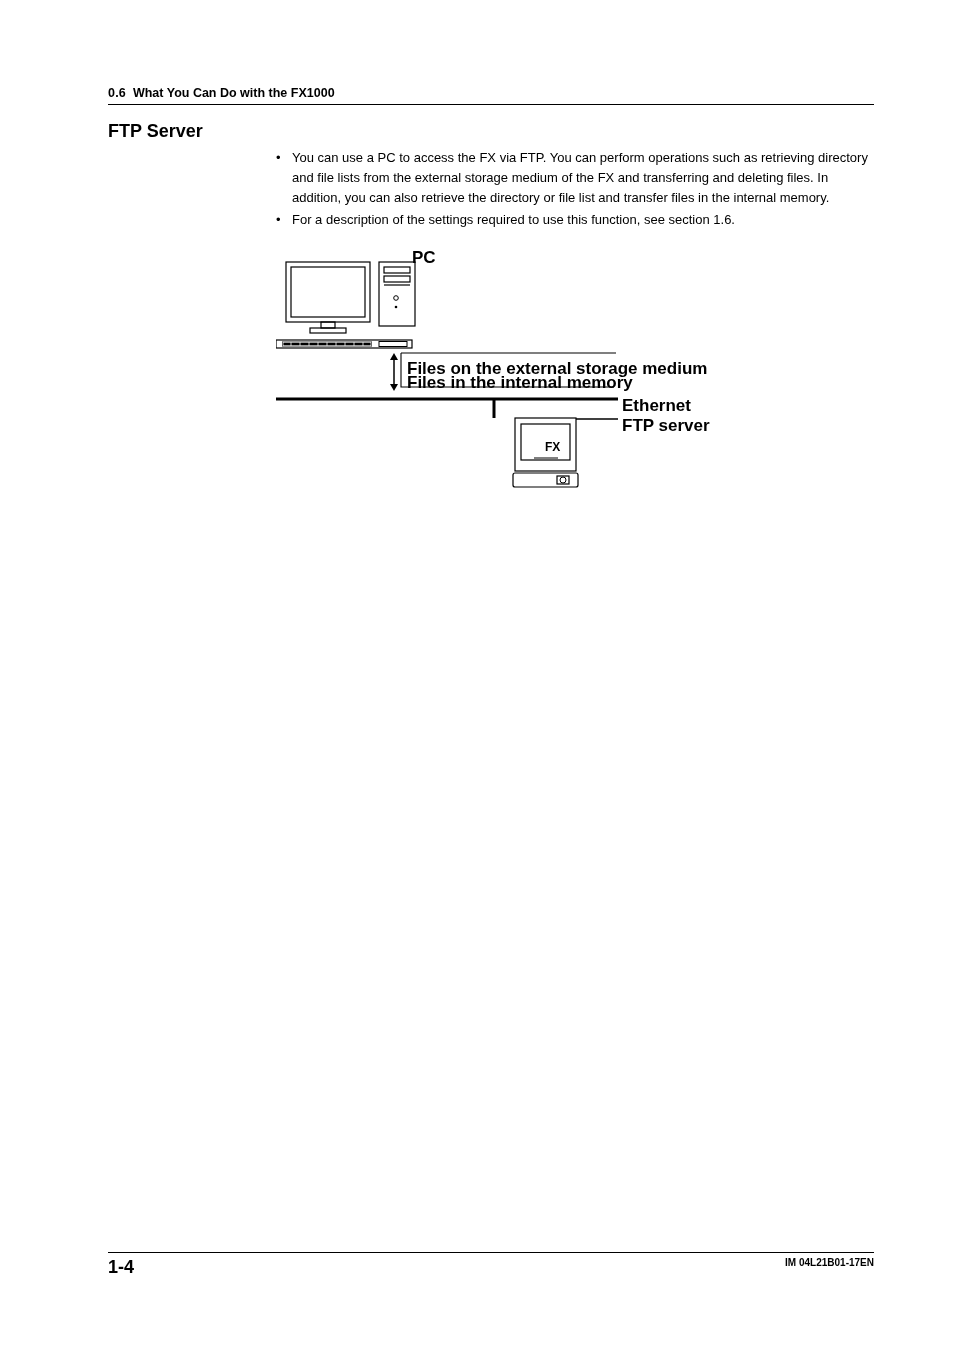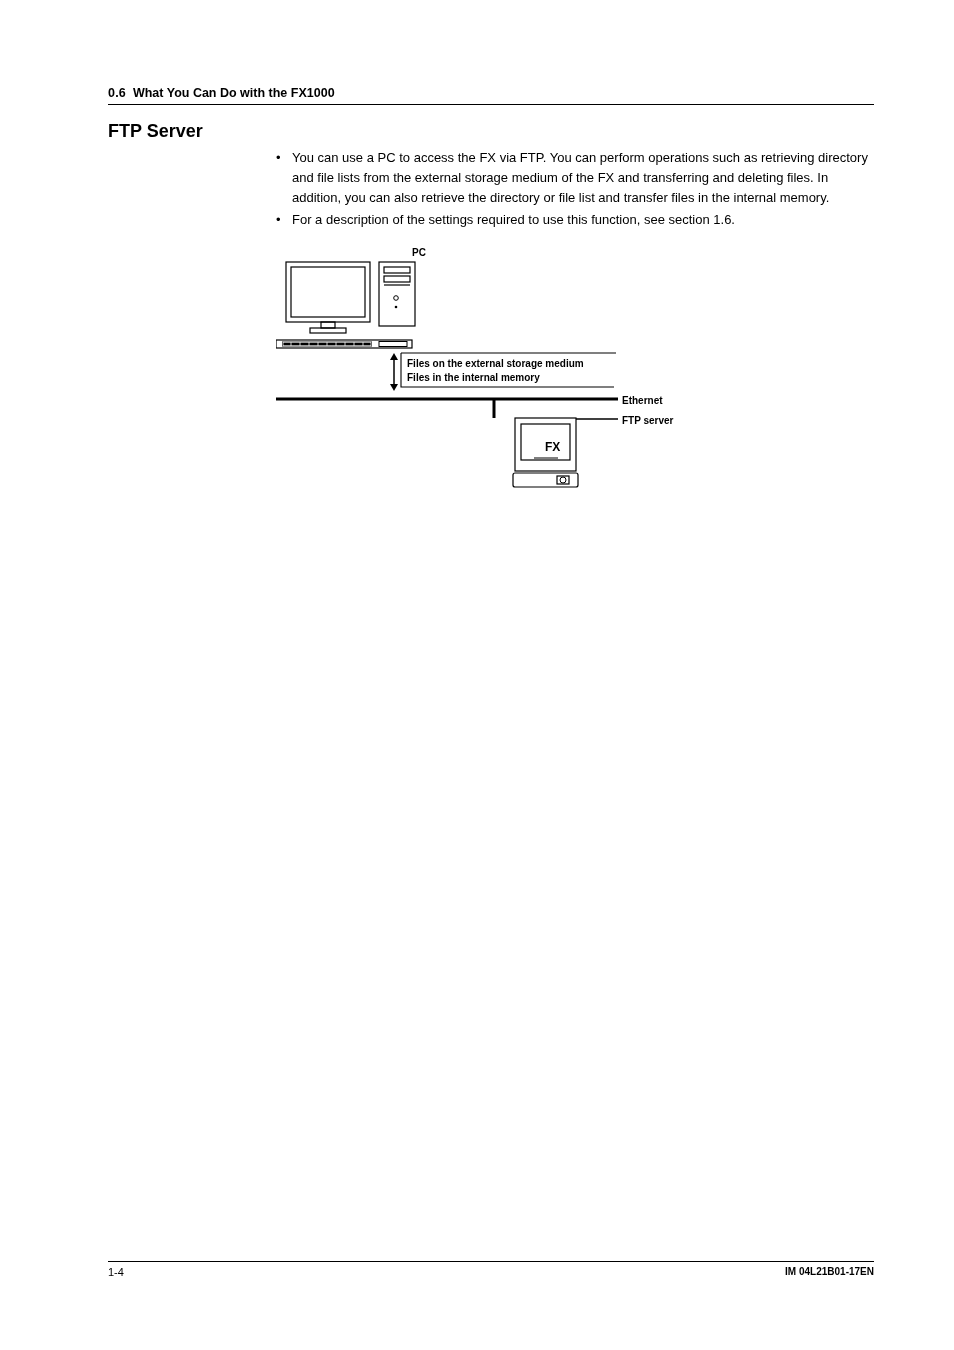--- a/index.html
+++ b/index.html
@@ -64,28 +64,28 @@
     position: absolute;
     bottom: 72px;
     left: 108px;
     right: 80px;
     border-top: 1px solid #000;
     display: flex;
     justify-content: space-between;
     align-items: flex-start;
     padding-top: 4px;
   }
-  .foot-left { font-size: 11px; font-weight: normal; }
+  .foot-left { font-size: 18px; font-weight: bold; }
   .foot-right { font-size: 10px; font-weight: bold; }
 
   
   .diagram svg { position: absolute; top: 0; left: 0; }
   .diag-label {
     position: absolute;
-    font-size: 10px;
+    font-size: 17px;
     font-weight: bold;
     white-space: nowrap;
   }
 </style>
 </head>
 <body>
 
 <div class="page">
   <div class="section-header">
     <span class="hdr-sec">0.6</span>&nbsp;&nbsp;<span>What You Can Do with the FX1000</span>

